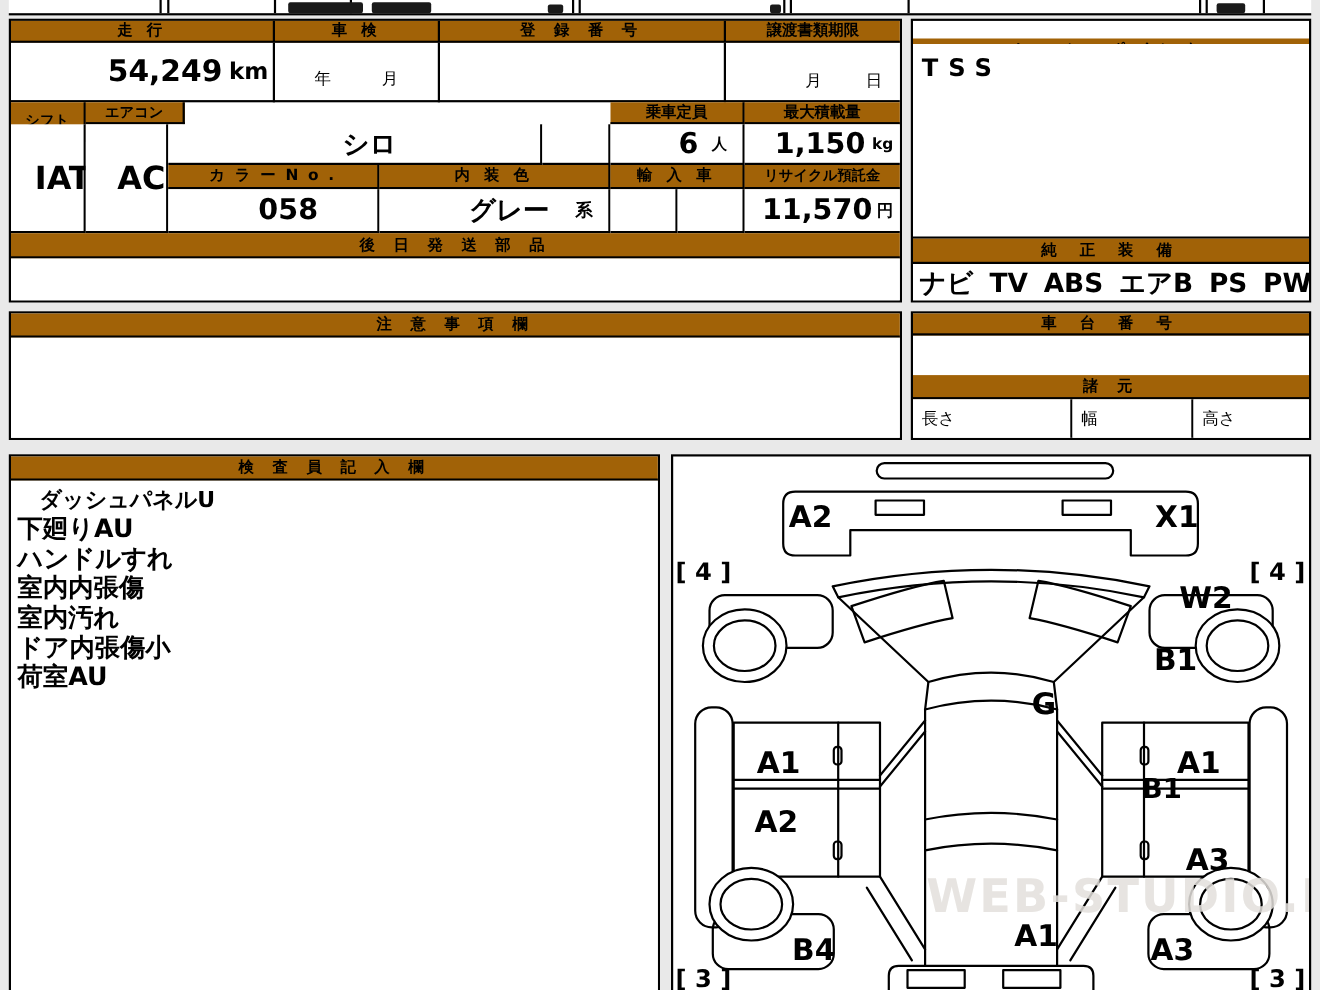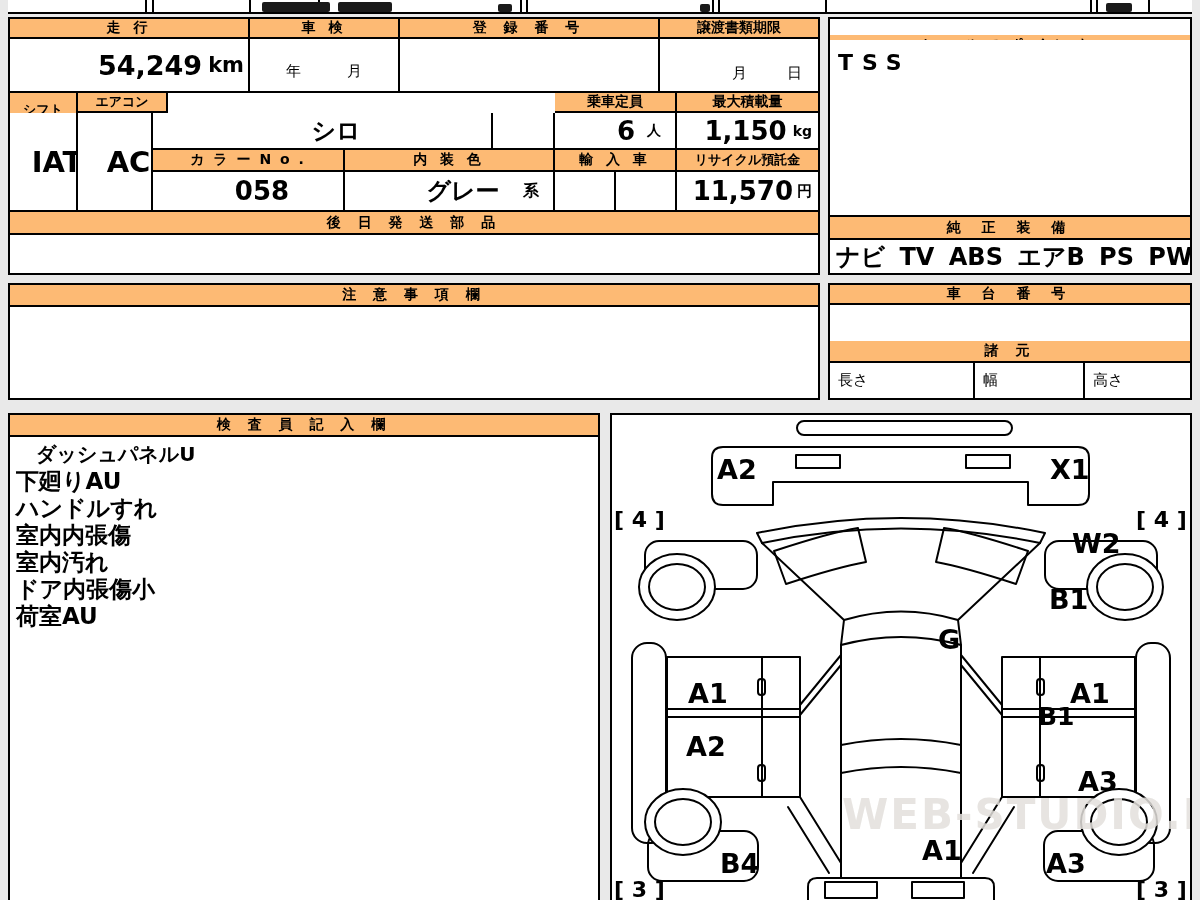--- a/index.html
+++ b/index.html
@@ -1,20 +1,20 @@
 <!DOCTYPE html>
 <html><head>
 <meta charset="utf-8">
 <style>
   html,body{margin:0;padding:0;background:#e9e9e9;}
   #root{position:relative;width:1200px;height:900px;overflow:hidden;background:#e9e9e9;
         font-family:"DejaVu Sans","Liberation Sans",sans-serif;color:#000;}
   .box{position:absolute;box-sizing:border-box;border:2px solid #000;background:#fff;}
   .cell{position:absolute;box-sizing:border-box;background:#fff;border:0 solid #000;}
-  .hdr{background:#fdba74;display:flex;align-items:center;justify-content:center;
+  .hdr{background:#a16207;display:flex;align-items:center;justify-content:center;
        font-size:14px;font-weight:600;letter-spacing:4px;white-space:pre;}
   .sp6{letter-spacing:6px}.sp8{letter-spacing:8px}.sp0{letter-spacing:0}
   .br{border-right-width:2px}.bb{border-bottom-width:2px}
   .val{display:flex;align-items:center;justify-content:center;font-weight:bold;white-space:pre;padding-left:28px;}
   .right{justify-content:flex-end}
   .unit{font-weight:bold;}
   .vline{position:absolute;top:0;width:2px;background:#000;}
   .blob{position:absolute;background:#1a1a1a;border-radius:2px;}
   .lines{font-weight:bold;white-space:pre;}
   svg text{font-family:"DejaVu Sans","Liberation Sans",sans-serif;}

